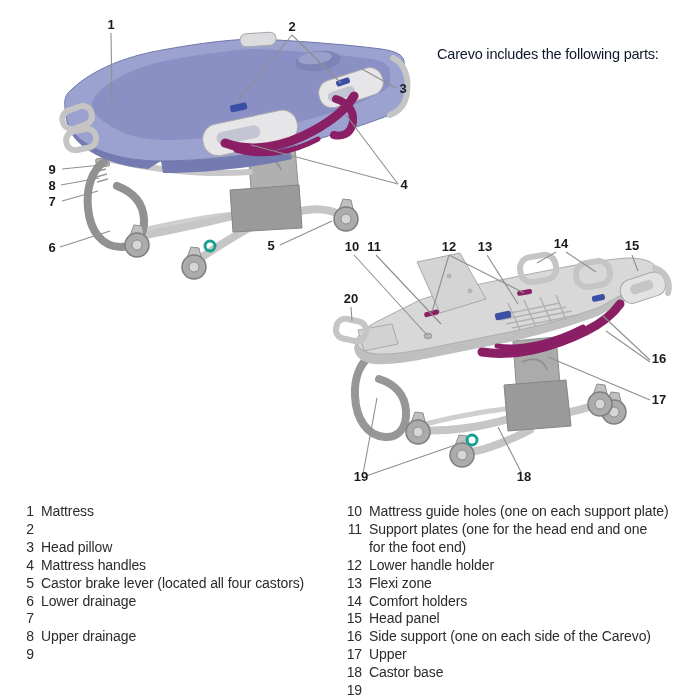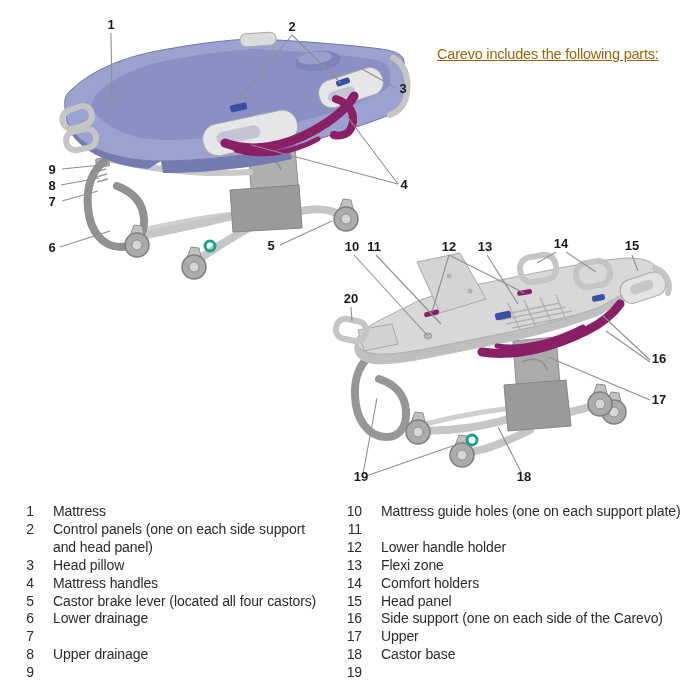--- a/index.html
+++ b/index.html
@@ -1,27 +1,27 @@
 <!DOCTYPE html>
 <html><head>
 <meta charset="utf-8">
 <style>
   html,body{margin:0;padding:0;background:#ffffff;}
   body{width:700px;height:700px;font-family:"Liberation Sans","DejaVu Sans",sans-serif;}
   .canvas{position:relative;width:700px;height:700px;background:#fff;overflow:hidden;}
-  .intro{position:absolute;left:437px;top:46px;font-size:14.5px;color:#a16207;white-space:nowrap;letter-spacing:-0.2px;text-decoration:underline;}
+  .intro{position:absolute;left:437px;top:46px;font-size:14.5px;color:#0f172a;white-space:nowrap;letter-spacing:-0.2px;}
   svg.diagram{position:absolute;left:0;top:0;}
   .parts-list{position:absolute;top:503px;font-size:14px;color:#2b2b2b;letter-spacing:-0.1px;}
   .parts-list .pl-item{display:flex;line-height:17.9px;}
   .pl-num{flex:0 0 auto;text-align:right;margin-right:7px;}
   .pl-left{left:24px;}
   .pl-left .pl-num{width:10px;}
   .pl-right{left:341px;}
   .pl-right .pl-num{width:21px;}
-  .pl-text span{display:block;white-space:nowrap;margin-left:12px;}
+  .pl-text span{display:block;white-space:nowrap;}
   .pl-line2:empty{display:none;}
   .co{font-weight:bold;font-size:13px;fill:#1a1a1a;}
 </style>
 </head>
 <body>
 
 <div class="canvas">
 
   <svg class="diagram" width="700" height="500" viewBox="0 0 700 500">
     <defs>
@@ -239,24 +239,20 @@
 
   <div class="parts-list pl-left">
     <div class="pl-item">
         <span class="pl-num">1</span>
         <span class="pl-text">
           <span>Mattress</span>
         </span>
       </div>
     <div class="pl-item">
         <span class="pl-num">2</span>
-        <span class="pl-text">
-          <span>Control panels (one on each side support</span>
-          <span class="pl-line2">and head panel)</span>
-        </span>
       </div>
     <div class="pl-item">
         <span class="pl-num">3</span>
         <span class="pl-text">
           <span>Head pillow</span>
         </span>
       </div>
     <div class="pl-item">
         <span class="pl-num">4</span>
         <span class="pl-text">
@@ -291,20 +287,24 @@
 
   <div class="parts-list pl-right">
     <div class="pl-item">
         <span class="pl-num">10</span>
         <span class="pl-text">
           <span>Mattress guide holes (one on each support plate)</span>
         </span>
       </div>
     <div class="pl-item">
         <span class="pl-num">11</span>
+        <span class="pl-text">
+          <span>Support plates (one for the head end and one</span>
+          <span class="pl-line2">for the foot end)</span>
+        </span>
       </div>
     <div class="pl-item">
         <span class="pl-num">12</span>
         <span class="pl-text">
           <span>Lower handle holder</span>
         </span>
       </div>
     <div class="pl-item">
         <span class="pl-num">13</span>
         <span class="pl-text">

